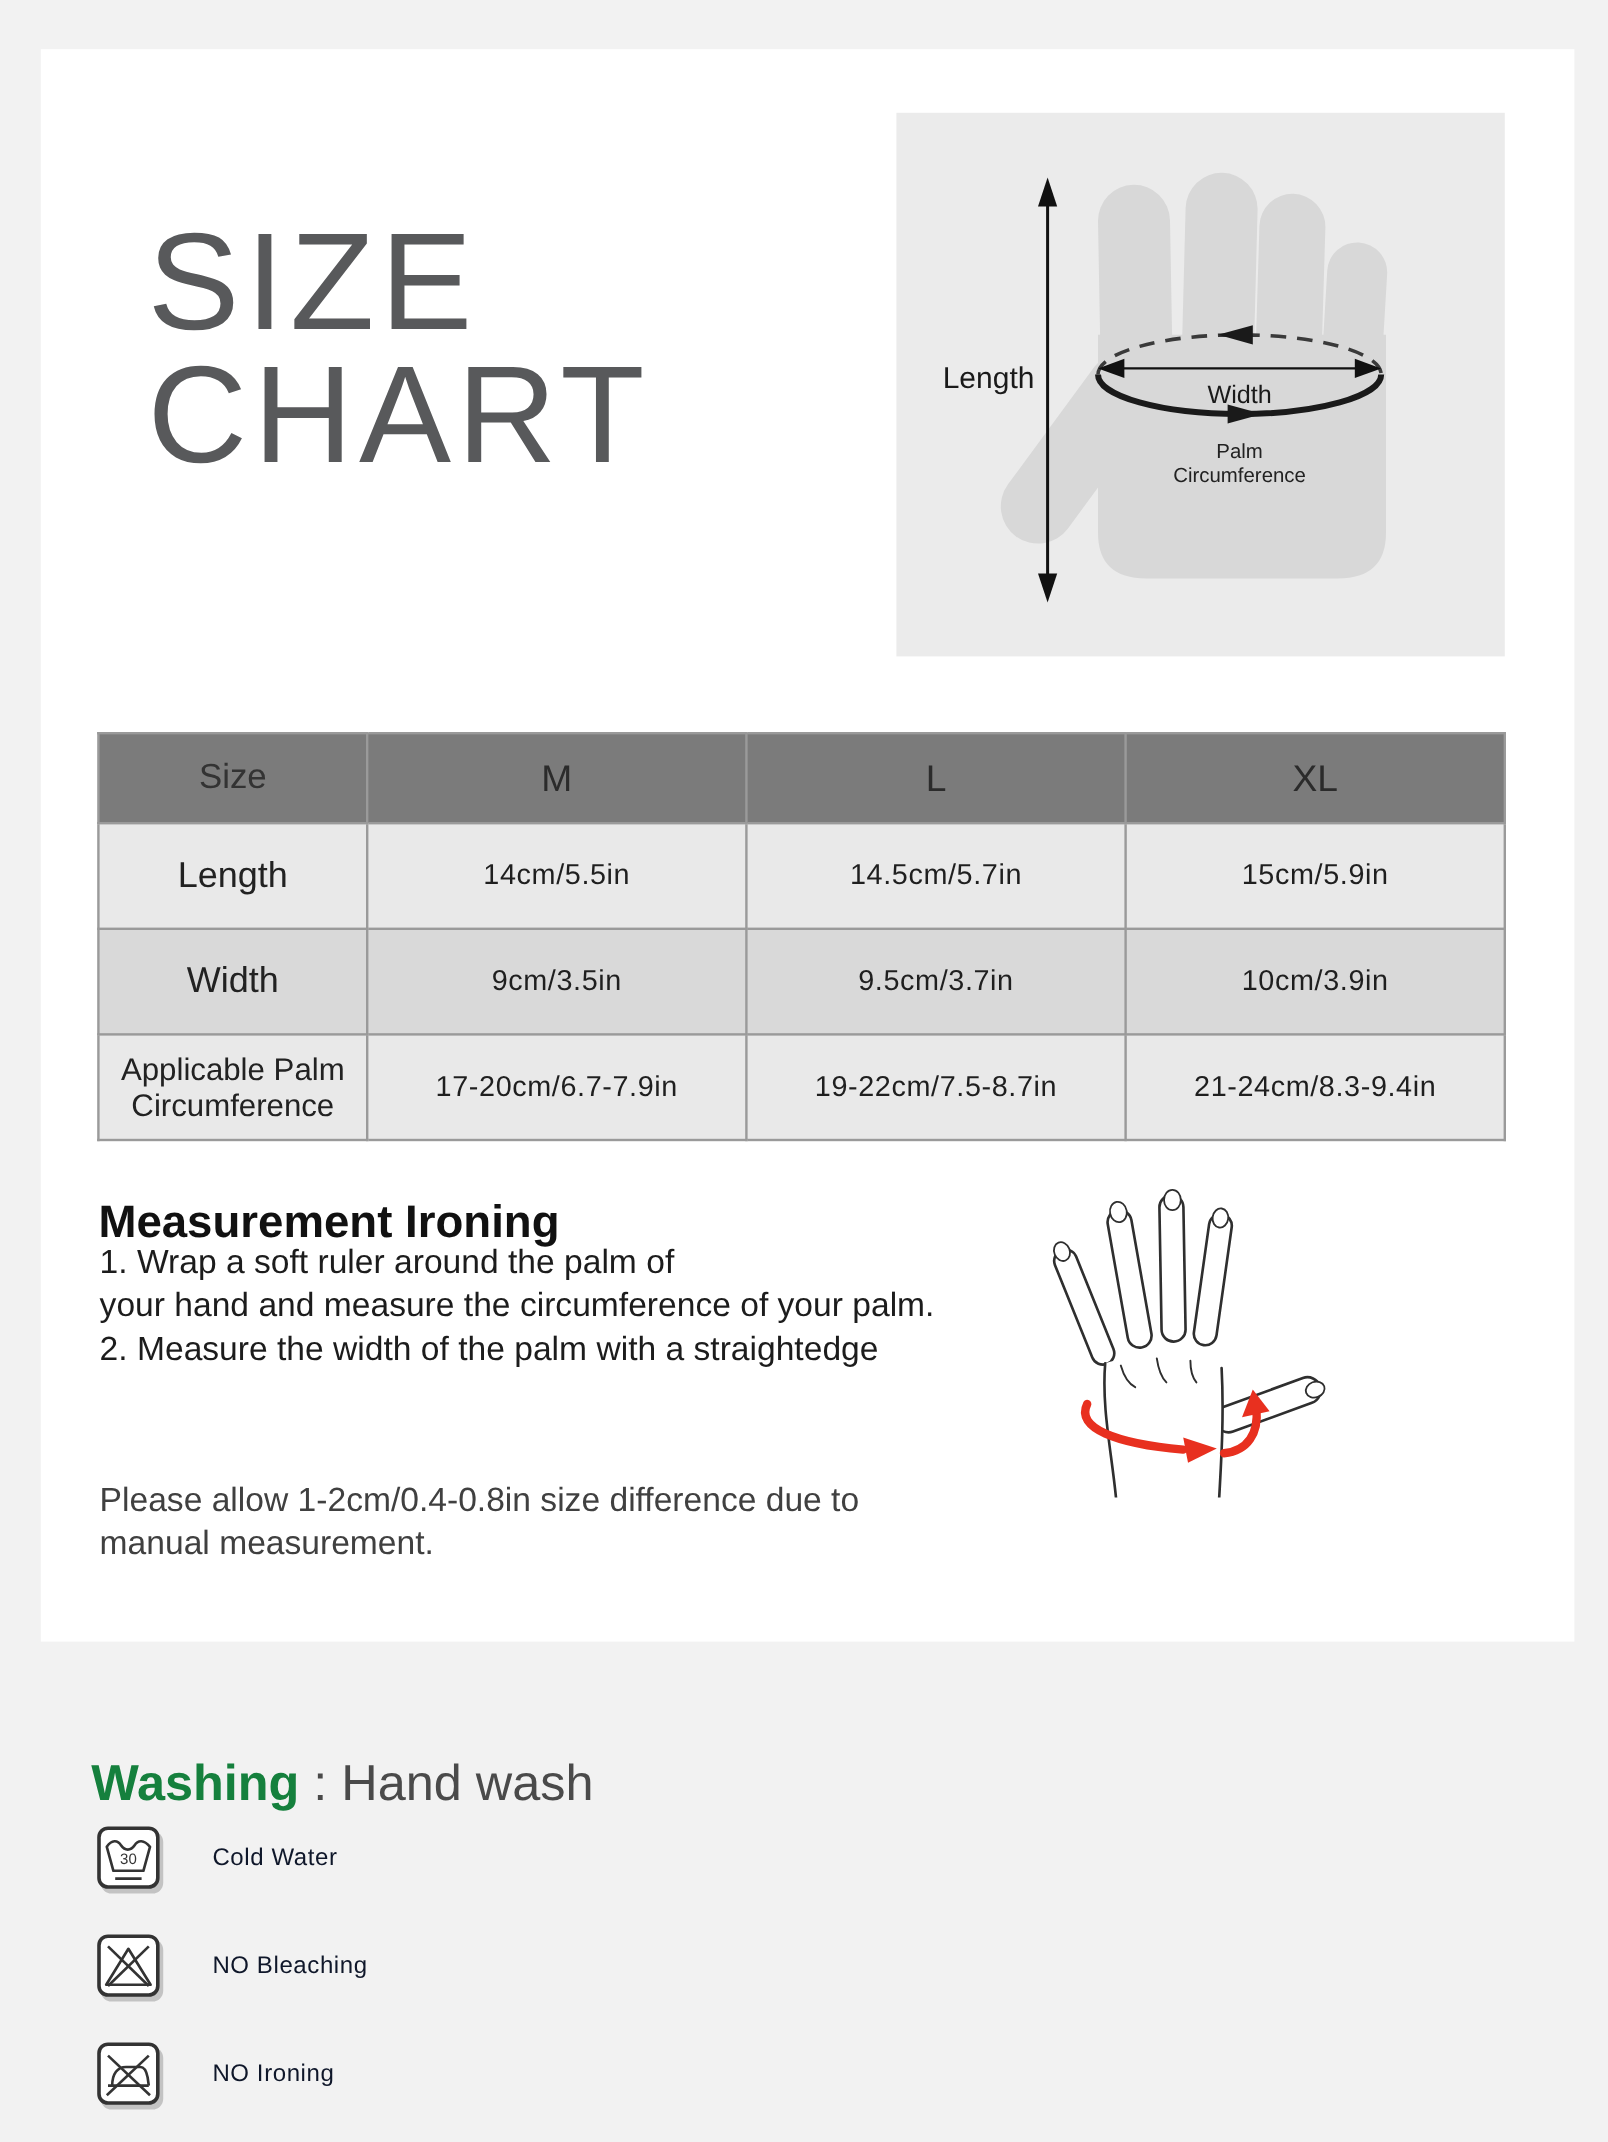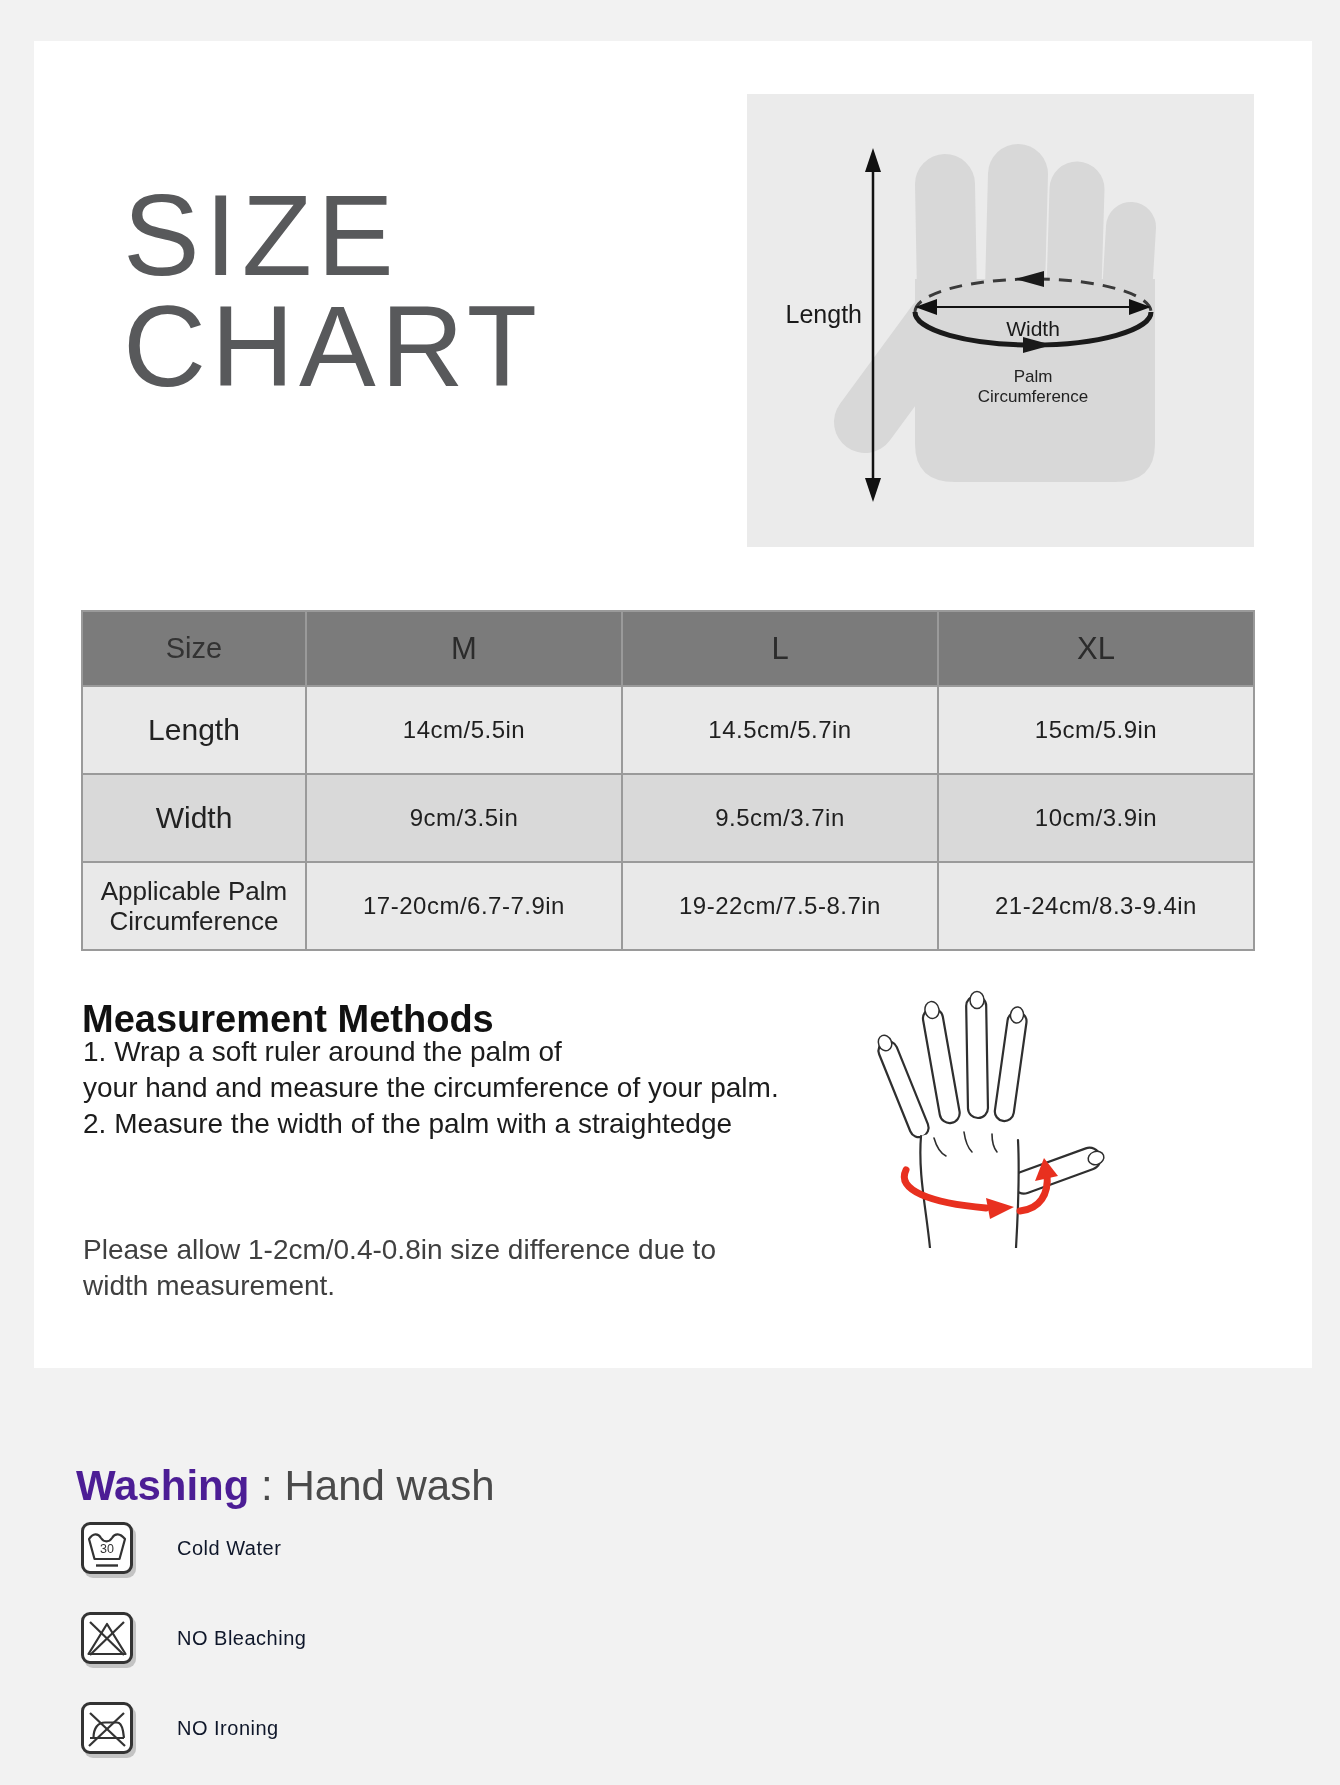--- a/index.html
+++ b/index.html
@@ -36,21 +36,21 @@
   td.rowlabel{font-size:30px;color:#222;}
   td.rowlabel.small{font-size:26px;line-height:30px;}
   td.val{font-size:24px;letter-spacing:0.5px;color:#1f1f1f;}
   
   .mm-heading{position:absolute;left:82px;top:998px;font-size:38px;font-weight:700;color:#111;}
   .mm-body{position:absolute;left:83px;top:1034px;font-size:28px;line-height:36px;color:#1c1c1c;}
   .mm-note{position:absolute;left:83px;top:1232px;font-size:28px;line-height:36px;color:#404040;}
   .hand-illustration{position:absolute;left:868px;top:988px;width:240px;height:260px;}
   
   .wash-heading{position:absolute;left:76px;top:1462px;font-size:42px;color:#4a4a4a;font-weight:400;}
-  .wash-heading .b{font-weight:700;color:#4c1d95;}
+  .wash-heading .b{font-weight:700;color:#15803d;}
   .wash-row{position:absolute;left:81px;height:52px;display:flex;align-items:center;}
   .wash-row .icon-box{
     width:46px;height:46px;background:#fff;border:3px solid #333;border-radius:9px;
     box-shadow:3px 4px 0 rgba(110,110,110,0.35);
     display:flex;align-items:center;justify-content:center;box-sizing:content-box;
   }
   .wash-row .wash-label{margin-left:44px;font-size:20px;color:#0f172a;letter-spacing:0.5px;}
   .r1{top:1522px;justify-content:space-between;} .r2{top:1612px;} .r3{top:1702px;}
   svg text{font-family:"Liberation Sans","DejaVu Sans",sans-serif;}
 </style>
@@ -134,29 +134,29 @@
         <div>Applicable Palm</div>
         <div>Circumference</div>
       </td>
       <td class="val">17-20cm/6.7-7.9in</td>
       <td class="val">19-22cm/7.5-8.7in</td>
       <td class="val">21-24cm/8.3-9.4in</td>
     </tr>
   </tbody>
 </table>
 
-<div class="mm-heading">Measurement Methods</div>
+<div class="mm-heading">Measurement Ironing</div>
 <div class="mm-body">
   <div>1. Wrap a soft ruler around the palm of</div>
   <div>your hand and measure the circumference of your palm.</div>
   <div>2. Measure the width of the palm with a straightedge</div>
 </div>
 <div class="mm-note">
   <div>Please allow 1-2cm/0.4-0.8in size difference due to</div>
-  <div>width measurement.</div>
+  <div>manual measurement.</div>
 </div>
 
 <svg class="hand-illustration" viewBox="0 0 240 260">
   <g stroke="#2f2f2f" stroke-width="2.2" fill="#ffffff" stroke-linejoin="round" stroke-linecap="round">
     <rect x="-9.5" y="-95" width="19" height="102" rx="9.5" transform="translate(52,142) rotate(-22)"></rect>
     <rect x="-10" y="-108" width="20" height="116" rx="10" transform="translate(82,127) rotate(-10)"></rect>
     <rect x="-10" y="-114" width="20" height="122" rx="10" transform="translate(110,122) rotate(-1)"></rect>
     <rect x="-9.5" y="-103" width="19" height="110" rx="9.5" transform="translate(136,126) rotate(8)"></rect>
     <rect x="-11" y="-85" width="22" height="92" rx="11" transform="translate(152,196) rotate(70)"></rect>
 

